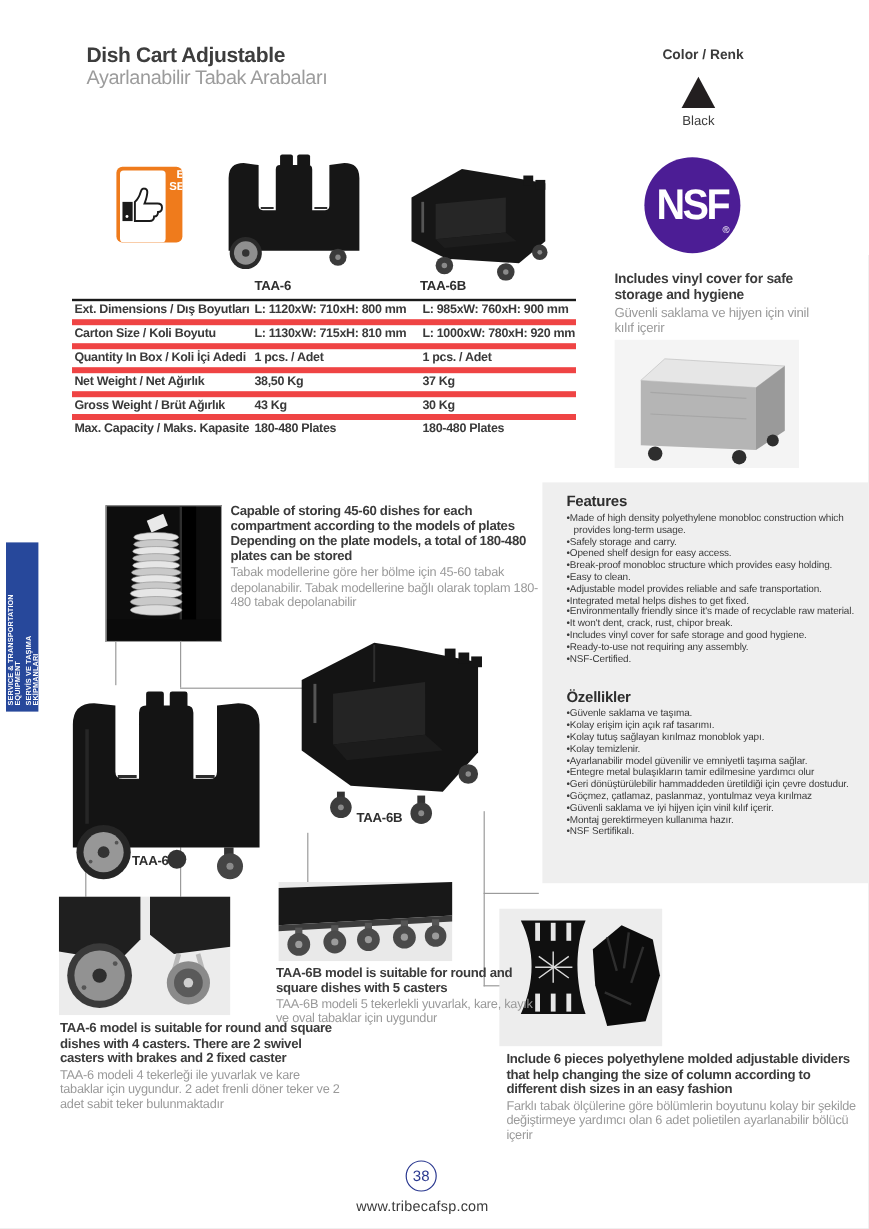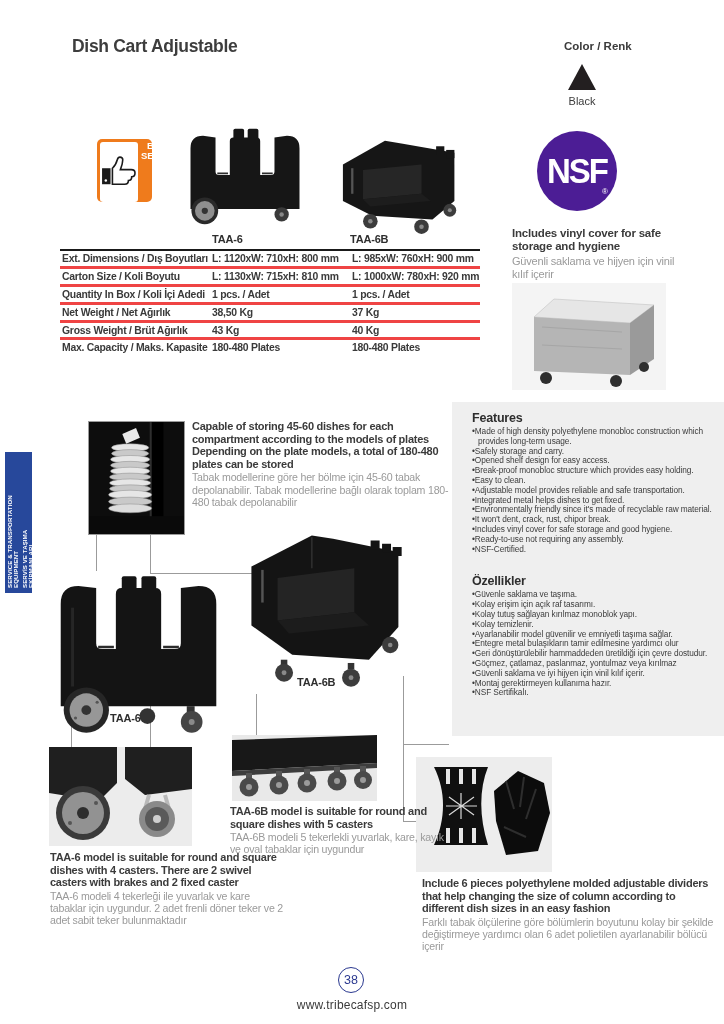--- a/index.html
+++ b/index.html
@@ -5,30 +5,30 @@
   html,body{margin:0;padding:0;background:#d8d8d8;}
   #page{position:relative;width:724px;height:1024px;background:#ffffff;
         font-family:"Liberation Sans","DejaVu Sans",sans-serif;overflow:hidden;margin:0 auto;}
   .abs{position:absolute;}
 
   
   .title{font-size:17.5px;font-weight:700;color:#3d3d3d;letter-spacing:-0.3px;}
   .subtitle{font-size:16.5px;font-weight:500;color:#9c9c9c;letter-spacing:-0.3px;}
 
   
-  .color-label{font-size:11.5px;font-weight:700;color:#3b3b3b;margin-left:12px;}
+  .color-label{font-size:11.5px;font-weight:700;color:#3b3b3b;}
   .triangle{width:0;height:0;border-left:14px solid transparent;border-right:14px solid transparent;}
   .color-name{font-size:11px;font-weight:500;color:#3b3b3b;text-align:center;}
 
   
   .badge{width:55px;height:63px;border-radius:5px;display:flex;flex-direction:row;overflow:hidden;}
   .badge-top{background:#fff;margin:3px 3px 0 3px;border-radius:3px;flex:1;display:flex;align-items:center;justify-content:center;}
   .badge-text{color:#fff;font-weight:700;font-size:9.5px;line-height:9.5px;text-align:center;padding:2px 0 4px 0;}
   .spec-table{width:420px;border-top:2px solid #1a1a1a;}
-  .spec-row{display:grid;grid-template-columns:152px 140px 128px;border-bottom:3px solid #ef4444;
+  .spec-row{display:grid;grid-template-columns:152px 140px 128px;border-bottom:5px solid #ef4444;
             font-size:10.4px;font-weight:700;color:#3a3a3a;letter-spacing:-0.25px;align-items:center;height:14.9px;}
   .spec-row:last-child{border-bottom:none;}
   .spec-label{padding-left:2px;}
 
   
   .nsf{width:80px;height:80px;border-radius:50%;display:flex;align-items:center;justify-content:center;position:relative;}
   .nsf-text{color:#fff;font-weight:700;font-size:33px;letter-spacing:-2px;transform:scaleY(1.08);}
   .nsf-reg{position:absolute;right:9px;bottom:15px;color:#fff;font-size:8px;}
 
   
@@ -76,20 +76,21 @@
   <div class="abs vline" style="left:150px;top:533px;height:40px;"></div>
   <div class="abs hline" style="left:150px;top:573px;width:158px;"></div>
   <div class="abs vline" style="left:71px;top:722px;height:26px;"></div>
   <div class="abs vline" style="left:150px;top:706px;height:42px;"></div>
   <div class="abs vline" style="left:256px;top:694px;height:42px;"></div>
   <div class="abs vline" style="left:403px;top:676px;height:146px;"></div>
   <div class="abs hline" style="left:403px;top:744px;width:46px;"></div>
   <div class="abs hline" style="left:403px;top:821px;width:14px;"></div>
 
   <div class="abs title" style="left:72px;top:36px;">Dish Cart Adjustable</div>
+  <div class="abs subtitle" style="left:72px;top:56px;">Ayarlanabilir Tabak Arabaları</div>
 
   <div class="abs color-label" style="left:552px;top:40px;">Color / Renk</div>
   <div class="abs triangle" style="left:568px;top:64px;border-bottom:26px solid #231f20;"></div>
   <div class="abs color-name" style="left:558px;top:95px;width:48px;">Black</div>
 
   <div class="abs badge" style="left:97px;top:139px;background:#ef7b1c;">
     <div class="badge-top">
       <svg width="38" height="32" viewBox="0 0 40 34">
         <rect x="2" y="13" width="9" height="17" fill="#1b1b1b"></rect>
         <circle cx="6" cy="26" r="1.3" fill="#fff"></circle>
@@ -150,21 +151,21 @@
         <div>1 pcs. / Adet</div>
       </div>
         <div class="spec-row">
         <div class="spec-label">Net Weight / Net Ağırlık</div>
         <div>38,50 Kg</div>
         <div>37 Kg</div>
       </div>
         <div class="spec-row">
         <div class="spec-label">Gross Weight / Brüt Ağırlık</div>
         <div>43 Kg</div>
-        <div>40 Kg</div>
+        <div>30 Kg</div>
       </div>
         <div class="spec-row">
         <div class="spec-label">Max. Capacity / Maks. Kapasite</div>
         <div>180-480 Plates</div>
         <div>180-480 Plates</div>
       </div>
       </div>
   </div>
 
   <div class="abs nsf" style="left:537px;top:131px;background:#4c1d95;">

